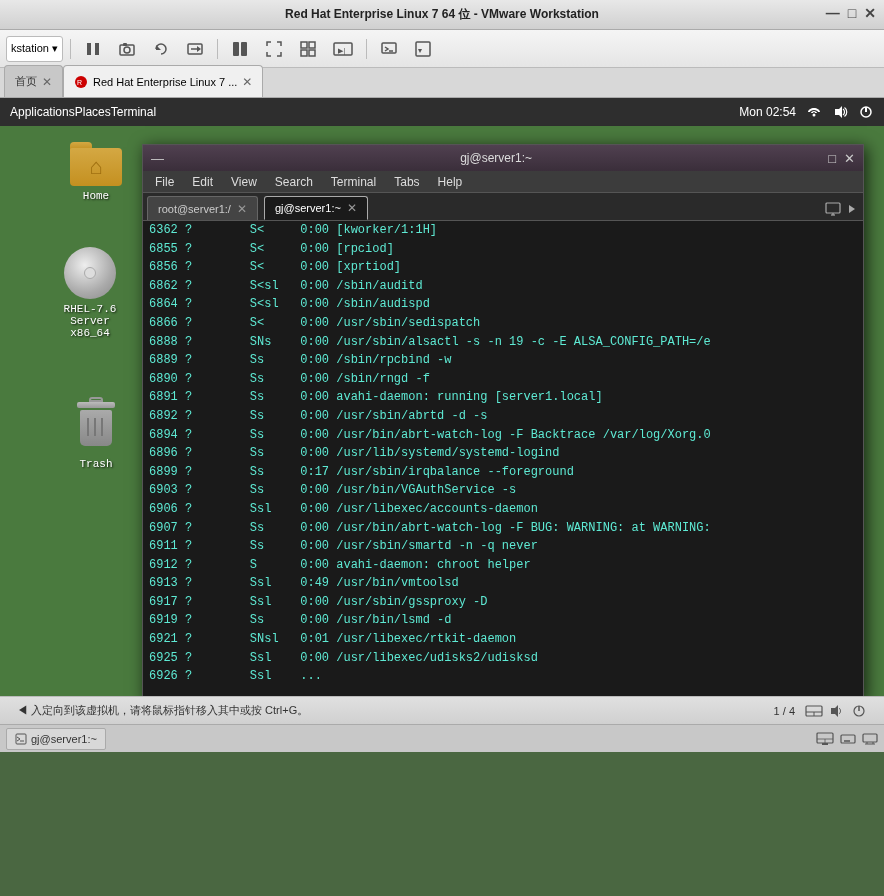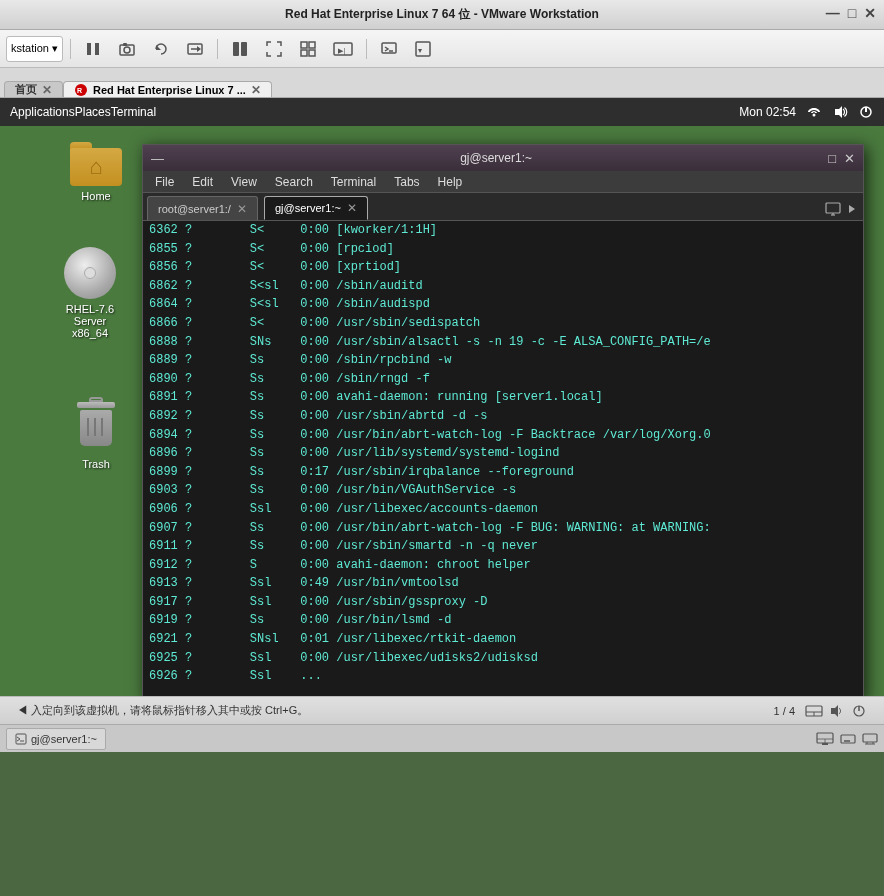--- a/index.html
+++ b/index.html
@@ -88,33 +88,32 @@
     .vmware-tabbar {
       width: 100%;
       height: 30px;
       background: #d8d8d8;
       display: flex;
       align-items: flex-end;
       padding: 0 4px;
       border-bottom: 1px solid #aaa;
     }
     .vmware-tab {
-      height: 16px;
+      height: 32px;
       padding: 0 10px;
       background: #c8c8c8;
       border: 1px solid #aaa;
       border-bottom: none;
       border-radius: 4px 4px 0 0;
       font-size: 11px;
       cursor: pointer;
       display: flex;
       align-items: center;
       gap: 5px;
       color: #333;
-      font-weight: bold;
     }
     .vmware-tab.active {
       background: #f0f0f0;
       color: #000;
     }
     .vmware-tab .tab-close {
       color: #666;
       font-size: 12px;
     }
 
@@ -156,20 +155,21 @@
       gap: 4px;
       cursor: pointer;
       padding: 4px;
       border-radius: 4px;
     }
     .desktop-icon-label {
       color: white;
       font-size: 11px;
       text-align: center;
       text-shadow: 1px 1px 2px rgba(0,0,0,0.8);
+      font-family: Liberation Mono, monospace;
     }
 
     
     .folder-icon {
       width: 52px;
       height: 44px;
       position: relative;
     }
     .folder-icon-body {
       width: 52px;

